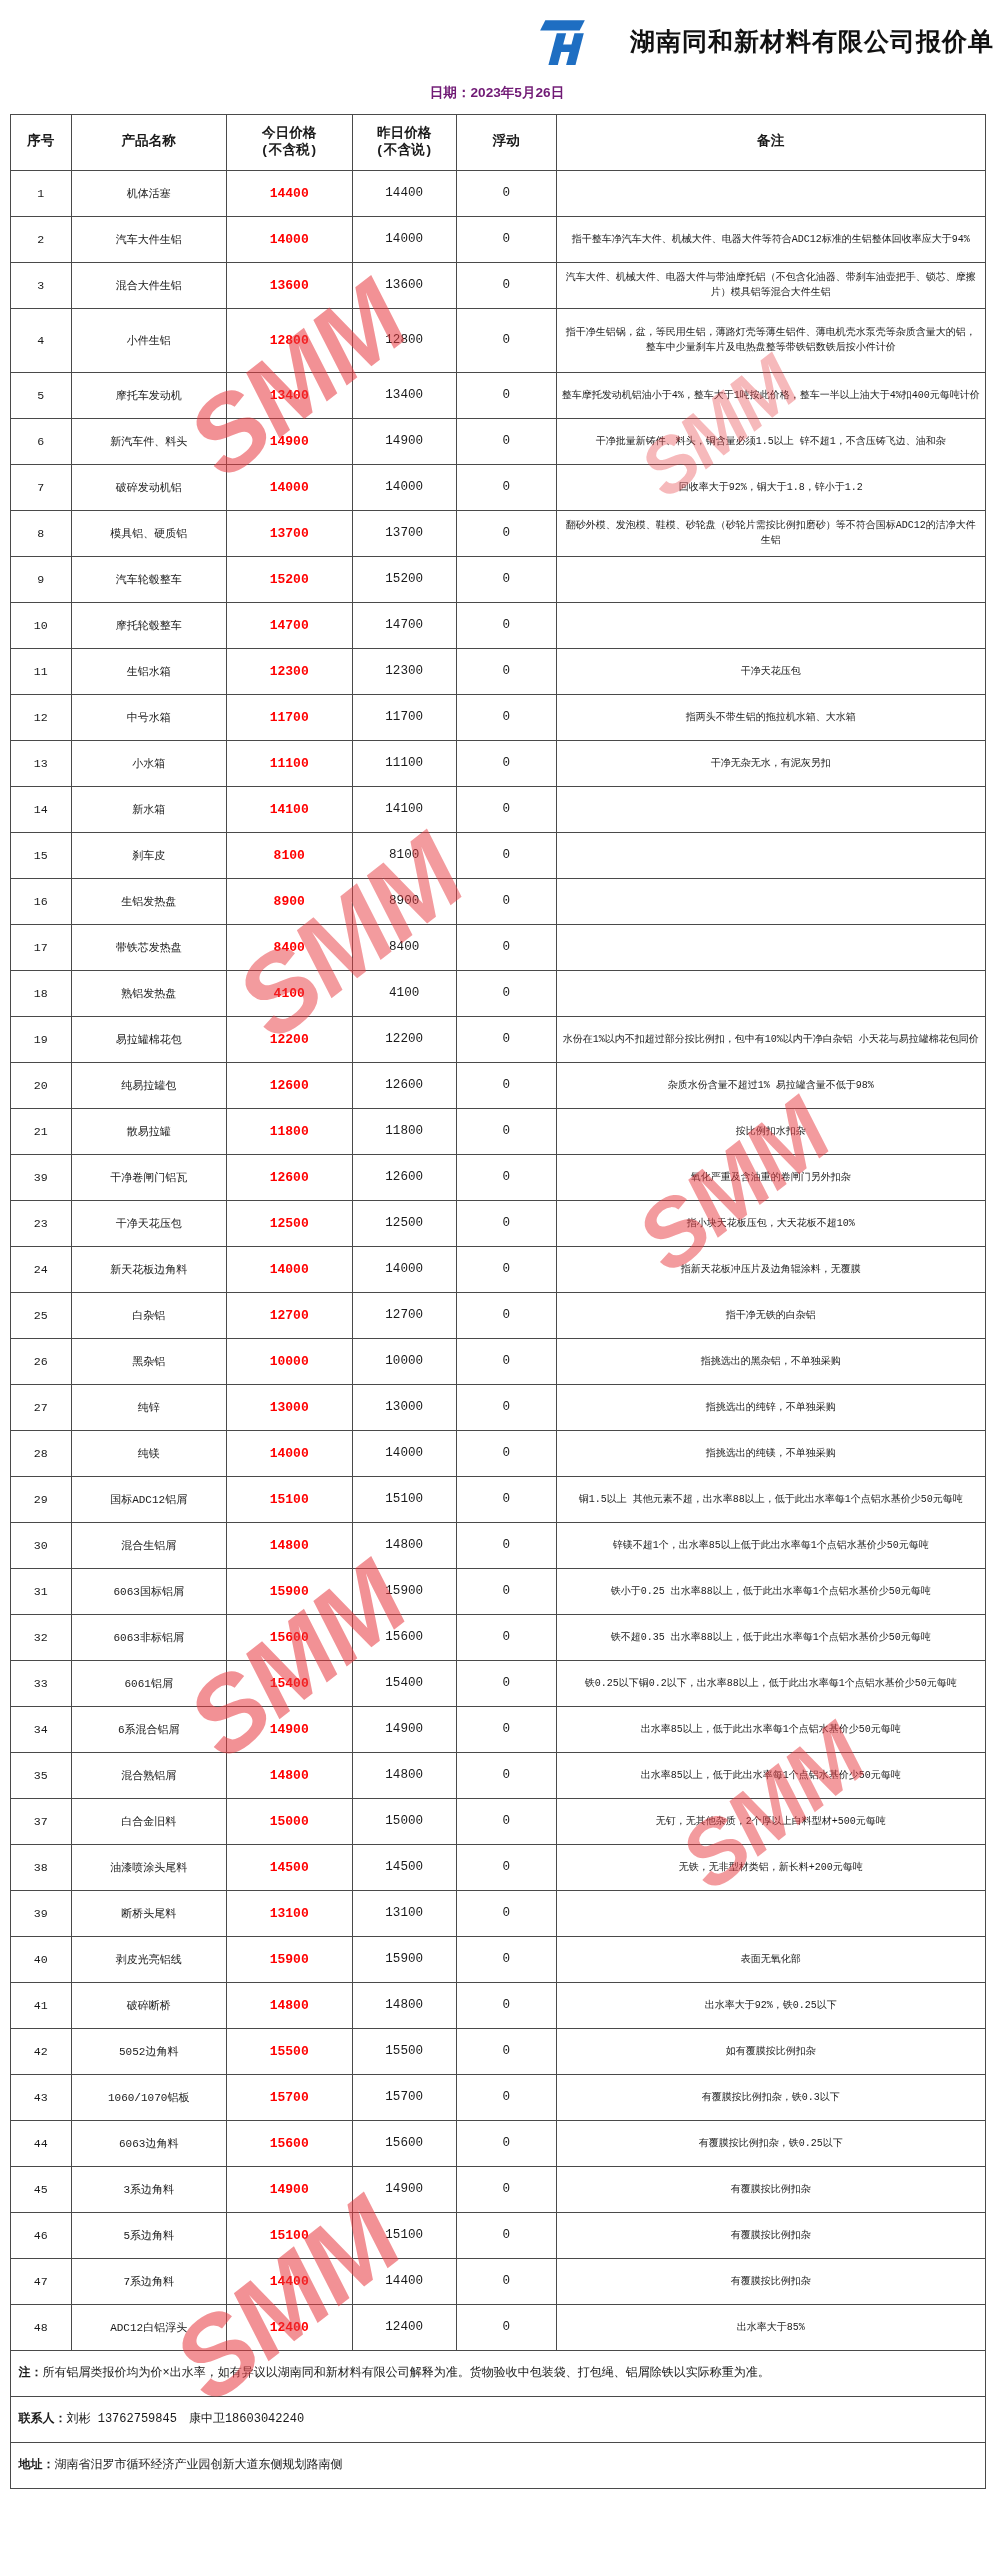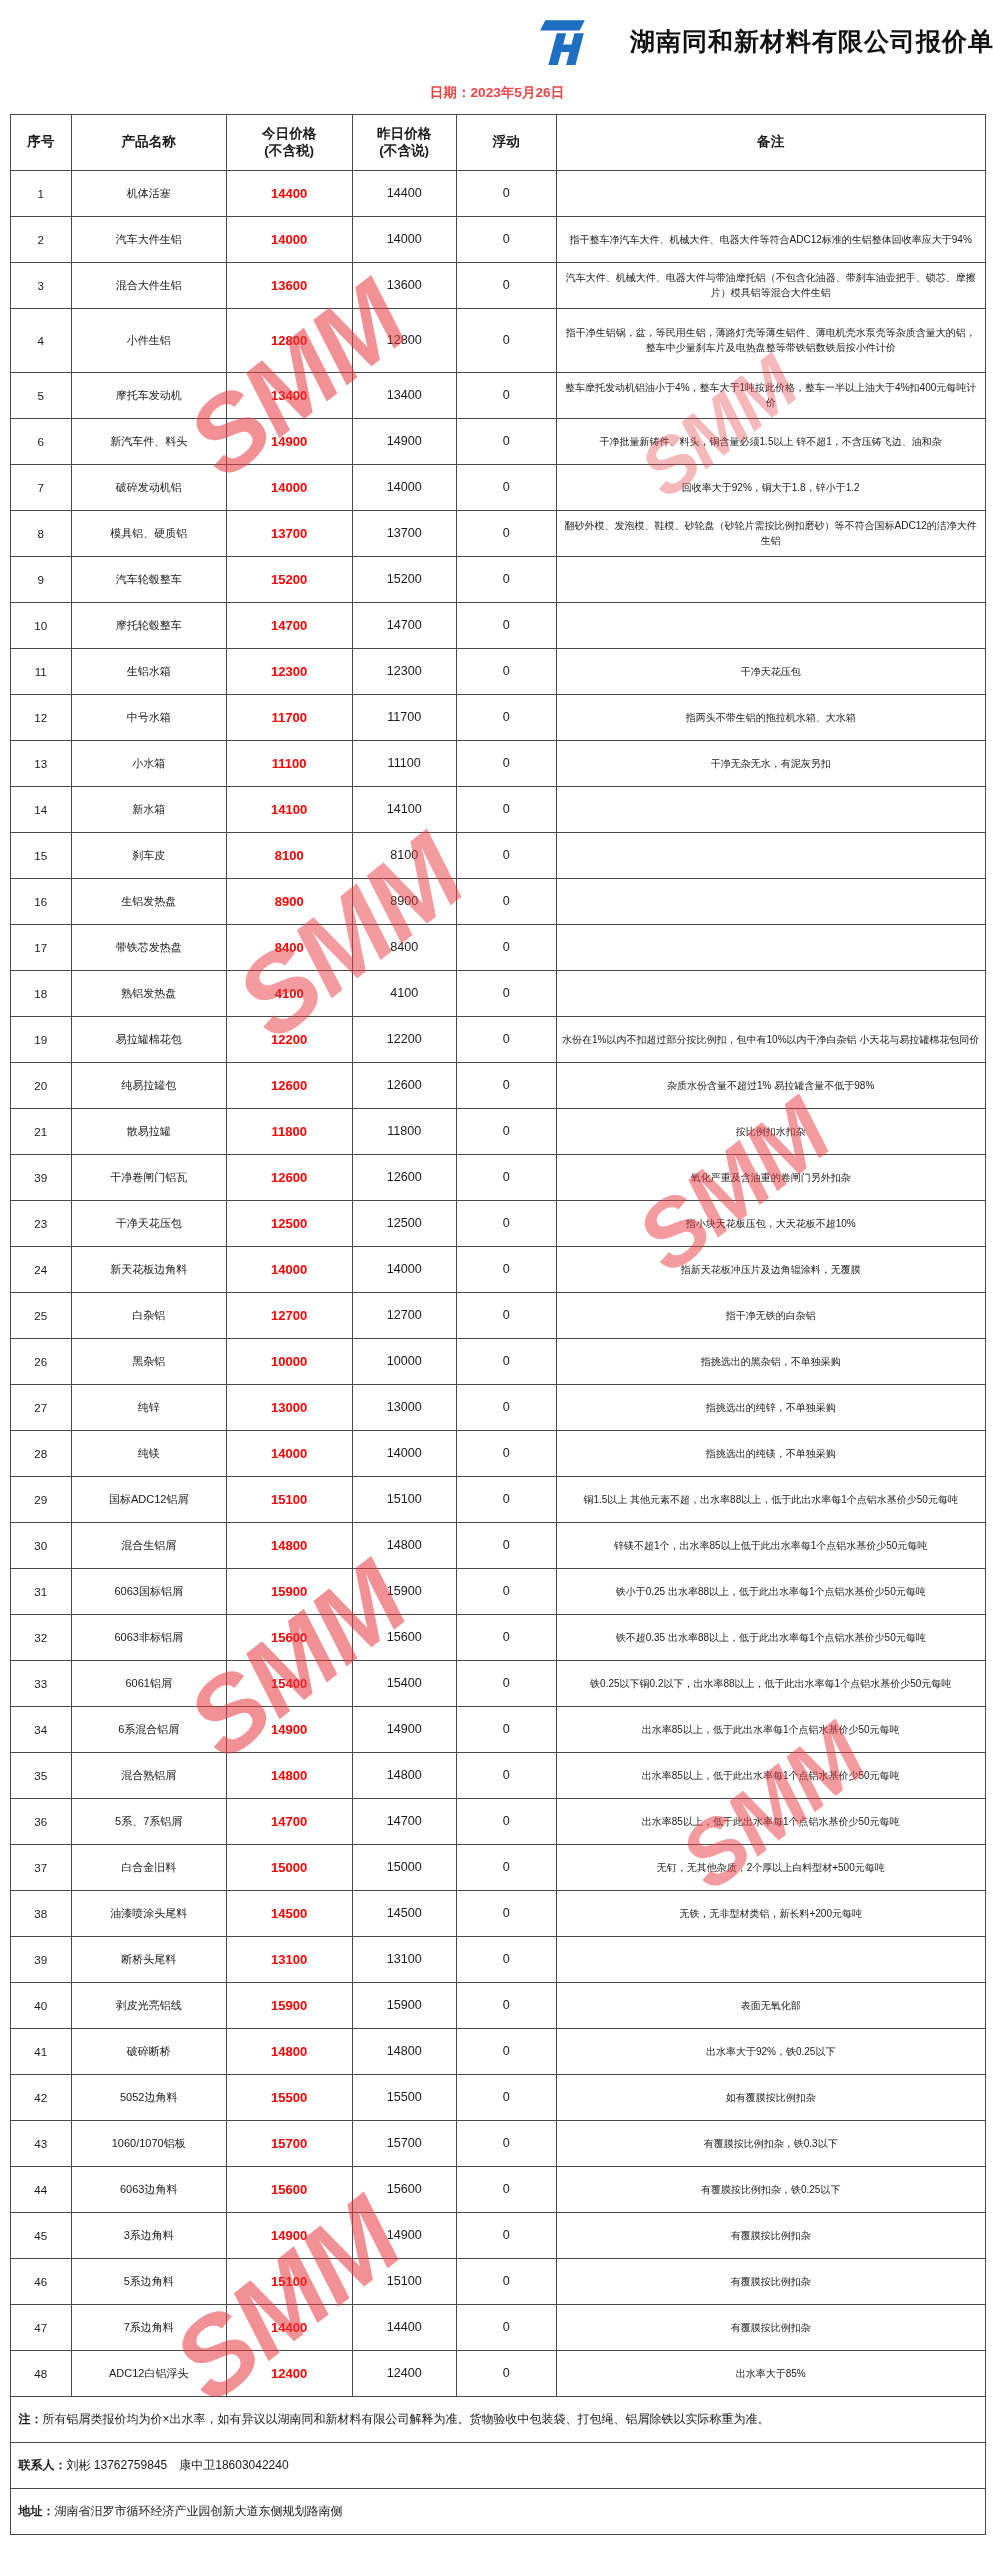--- a/index.html
+++ b/index.html
@@ -7,26 +7,27 @@
   body {
     width:994px; height:2576px; position:relative; overflow:hidden;
     font-family:"Liberation Sans","DejaVu Sans",sans-serif; color:#1a1a1a;
   }
   .page-header { padding-top:11.6px; }
   .title-row {
     display:flex; align-items:center; justify-content:flex-end; gap:37px; height:60px;
   }
   .logo { width:60px; height:52px; flex:0 0 auto; }
   .main-title { font-size:25px; font-weight:bold; letter-spacing:1px; color:#111; }
-  .date-line { text-align:center; font-size:13.6px; font-weight:bold; margin-top:12.6px; color:#ef4444; }
+  .date-line { text-align:center; font-size:13.6px; font-weight:bold; margin-top:12.6px; color:#701a75; }
 
   table.price-table {
     border-collapse:collapse; table-layout:fixed;
     width:975px; margin:11.6px 0 0 9.7px;
     border:1.9px solid #3d3d3d;
+    font-family:Liberation Mono, monospace;
   }
   .price-table th, .price-table td {
     border:1px solid #4a4a4a; text-align:center; vertical-align:middle;
     padding:2.9px 4.9px; overflow:hidden;
   }
   .price-table thead tr { height:56px; }
   .price-table thead th { font-size:13.6px; font-weight:bold; line-height:1.3; }
   .price-table tbody tr { height:46px; }
   .col-no     { font-size:11.6px; }
   .col-name   { font-size:11px; }
@@ -376,28 +377,20 @@
       </tr>
       <tr>
         <td class="col-no">35</td>
         <td class="col-name">混合熟铝屑</td>
         <td class="col-today" style="color: rgb(255, 0, 0);">14800</td>
         <td class="col-yesterday">14800</td>
         <td class="col-change">0</td>
         <td class="col-remark">出水率85以上，低于此出水率每1个点铝水基价少50元每吨</td>
       </tr>
       <tr>
-        <td class="col-no">36</td>
-        <td class="col-name">5系、7系铝屑</td>
-        <td class="col-today" style="color: rgb(255, 0, 0);">14700</td>
-        <td class="col-yesterday">14700</td>
-        <td class="col-change">0</td>
-        <td class="col-remark">出水率85以上，低于此出水率每1个点铝水基价少50元每吨</td>
-      </tr>
-      <tr>
         <td class="col-no">37</td>
         <td class="col-name">白合金旧料</td>
         <td class="col-today" style="color: rgb(255, 0, 0);">15000</td>
         <td class="col-yesterday">15000</td>
         <td class="col-change">0</td>
         <td class="col-remark">无钉，无其他杂质，2个厚以上白料型材+500元每吨</td>
       </tr>
       <tr>
         <td class="col-no">38</td>
         <td class="col-name">油漆喷涂头尾料</td>

